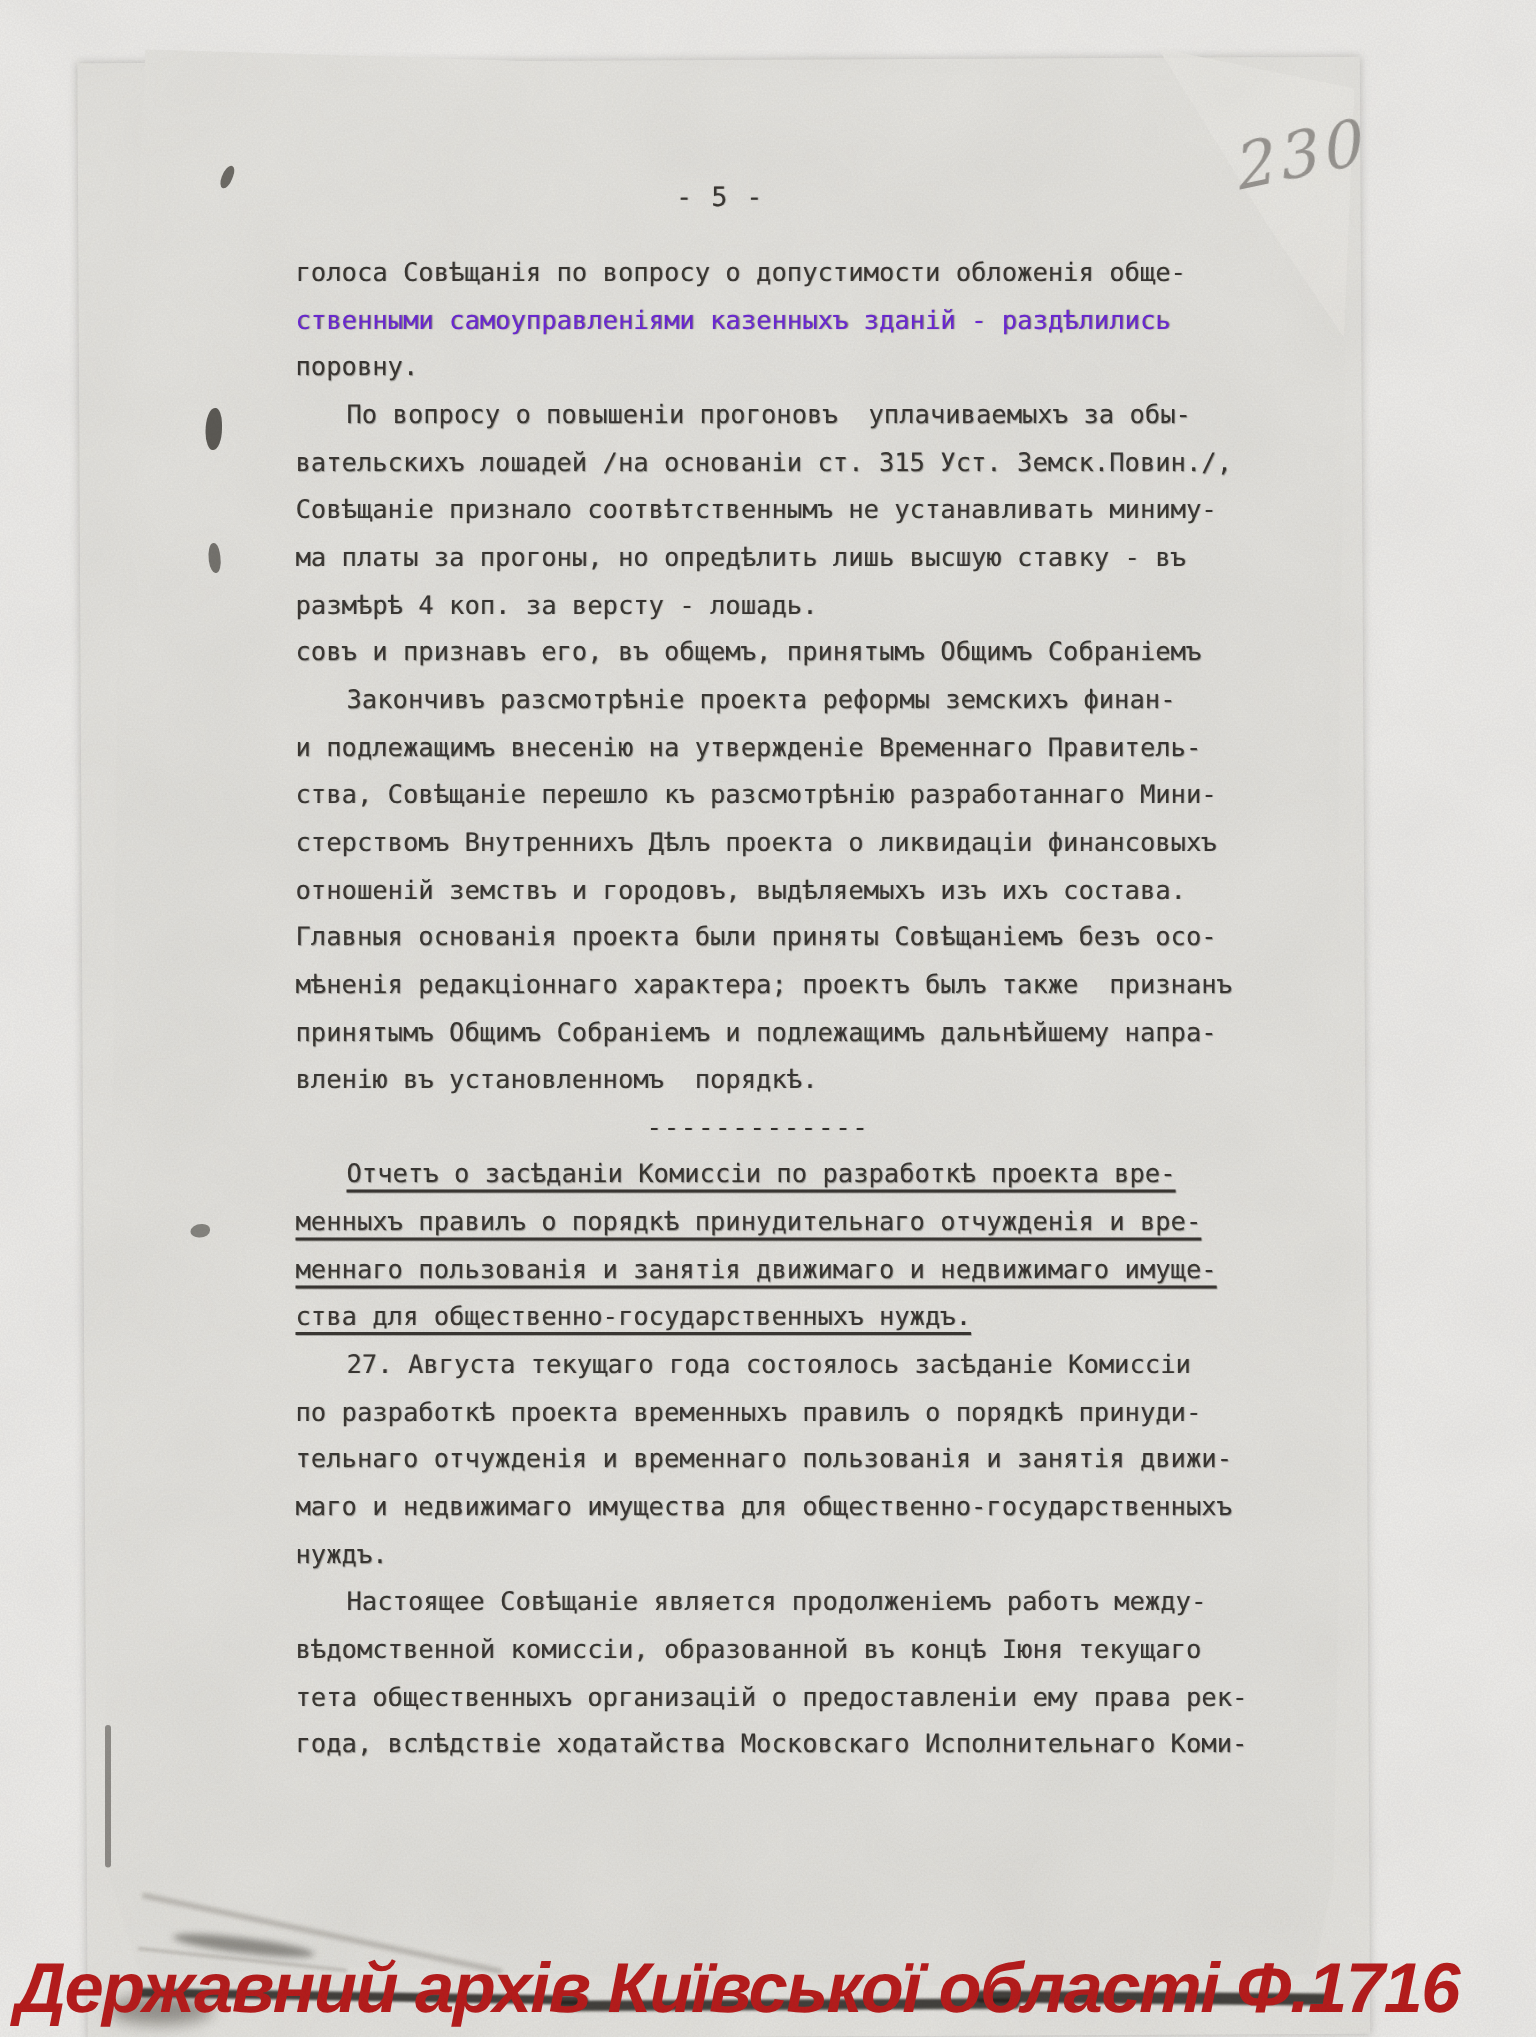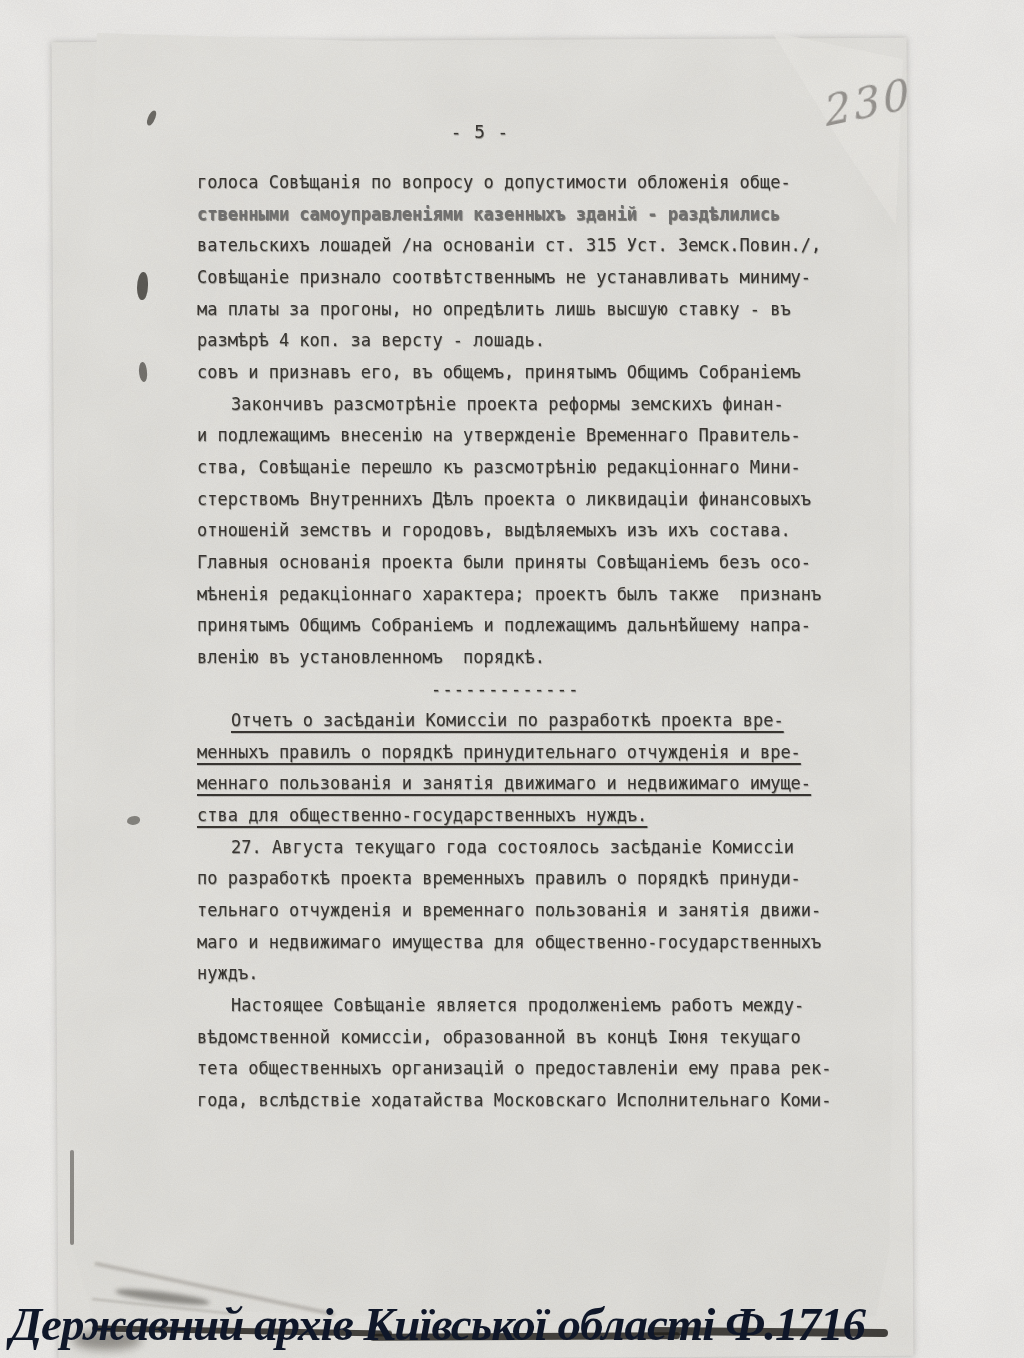--- a/index.html
+++ b/index.html
@@ -44,21 +44,21 @@
     font-size:17.8px;color:#3a3733;letter-spacing:1px;
     text-shadow:.5px .5px .7px rgba(58,55,51,.45);
   }
   .typed-body{
     position:absolute;left:197px;top:167px;width:690px;
     font-size:17px;line-height:31.65px;color:#3a3733;
     text-shadow:.5px .5px .7px rgba(58,55,51,.45);
   }
   .typed-body .line{white-space:pre;}
   .indent{text-indent:34px;}
-  .bold{font-weight:bold;color:#737373;text-shadow:.7px .6px .8px rgba(41,38,31,.55);}
+  .bold{font-weight:normal;color:#6d28d9;text-shadow:.7px .6px .8px rgba(41,38,31,.55);}
   .u{text-decoration:underline;text-decoration-thickness:1.5px;text-underline-offset:5px;}
   .sep{padding-left:234px;letter-spacing:1.2px;color:#34312d;}
 
   
   .folio{
     position:absolute;left:824px;top:78px;
     font-family:"DejaVu Serif", serif;font-style:italic;
     font-size:42px;color:#9a9793;letter-spacing:3px;
     transform:rotate(-12deg) skewX(-6deg);
     filter:blur(.4px);
@@ -82,24 +82,24 @@
   .speck{position:absolute;background:#3b3833;border-radius:60% 40% 55% 45%;}
   .sp1{left:148px;top:110px;width:7px;height:16px;opacity:.7;transform:rotate(20deg);}
   .sp2{left:137px;top:272px;width:11px;height:28px;opacity:.8;}
   .sp3{left:139px;top:362px;width:8px;height:20px;opacity:.65;transform:rotate(-8deg);}
   .sp4{left:127px;top:816px;width:13px;height:9px;opacity:.55;}
   .sp5{left:70px;top:1150px;width:4px;height:95px;opacity:.5;border-radius:2px;}
 
   
   .watermark{
     position:absolute;left:10px;top:1297px;width:1010px;
-    font-family:Liberation Serif, serif;
+    font-family:Liberation Sans, sans-serif;
     font-style:italic;font-weight:bold;
     font-size:47px;letter-spacing:-1px;
-    color:#0f172a;
+    color:#b91c1c;
     white-space:nowrap;
   }
 
   
   .noise{position:absolute;inset:0;pointer-events:none;}
   .noise-fine{mix-blend-mode:multiply;opacity:.16;}
   .noise-coarse{mix-blend-mode:multiply;opacity:.10;}
 </style>
 </head>
 <body>
@@ -117,32 +117,34 @@
   <div class="speck sp5"></div>
 
   <div class="folio">230</div>
 
   <div class="page-number">- 5 -</div>
 
   <div class="typed-body">
     <div>
       <div class="line">голоса Совѣщанія по вопросу о допустимости обложенія обще-</div>
       <div class="line bold">ственными самоуправленіями казенныхъ зданій - раздѣлились</div>
+      <div class="line">поровну.</div>
     </div>
     <div>
+      <div class="line indent">По вопросу о повышеніи прогоновъ  уплачиваемыхъ за обы-</div>
       <div class="line">вательскихъ лошадей /на основаніи ст. 315 Уст. Земск.Повин./,</div>
       <div class="line">Совѣщаніе признало соотвѣтственнымъ не устанавливать миниму-</div>
       <div class="line">ма платы за прогоны, но опредѣлить лишь высшую ставку - въ</div>
       <div class="line">размѣрѣ 4 коп. за версту - лошадь.</div>
     </div>
     <div>
       <div class="line">совъ и признавъ его, въ общемъ, принятымъ Общимъ Собраніемъ</div>
       <div class="line indent">Закончивъ разсмотрѣніе проекта реформы земскихъ финан-</div>
       <div class="line">и подлежащимъ внесенію на утвержденіе Временнаго Правитель-</div>
-      <div class="line">ства, Совѣщаніе перешло къ разсмотрѣнію редакціоннаго Мини-</div>
+      <div class="line">ства, Совѣщаніе перешло къ разсмотрѣнію разработаннаго Мини-</div>
       <div class="line">стерствомъ Внутреннихъ Дѣлъ проекта о ликвидаціи финансовыхъ</div>
       <div class="line">отношеній земствъ и городовъ, выдѣляемыхъ изъ ихъ состава.</div>
       <div class="line">Главныя основанія проекта были приняты Совѣщаніемъ безъ осо-</div>
       <div class="line">мѣненія редакціоннаго характера; проектъ былъ также  признанъ</div>
       <div class="line">принятымъ Общимъ Собраніемъ и подлежащимъ дальнѣйшему напра-</div>
       <div class="line">вленію въ установленномъ  порядкѣ.</div>
     </div>
     <div class="line sep">-------------</div>
     <div>
       <div class="line u indent">Отчетъ о засѣданіи Комиссіи по разработкѣ проекта вре-</div>

